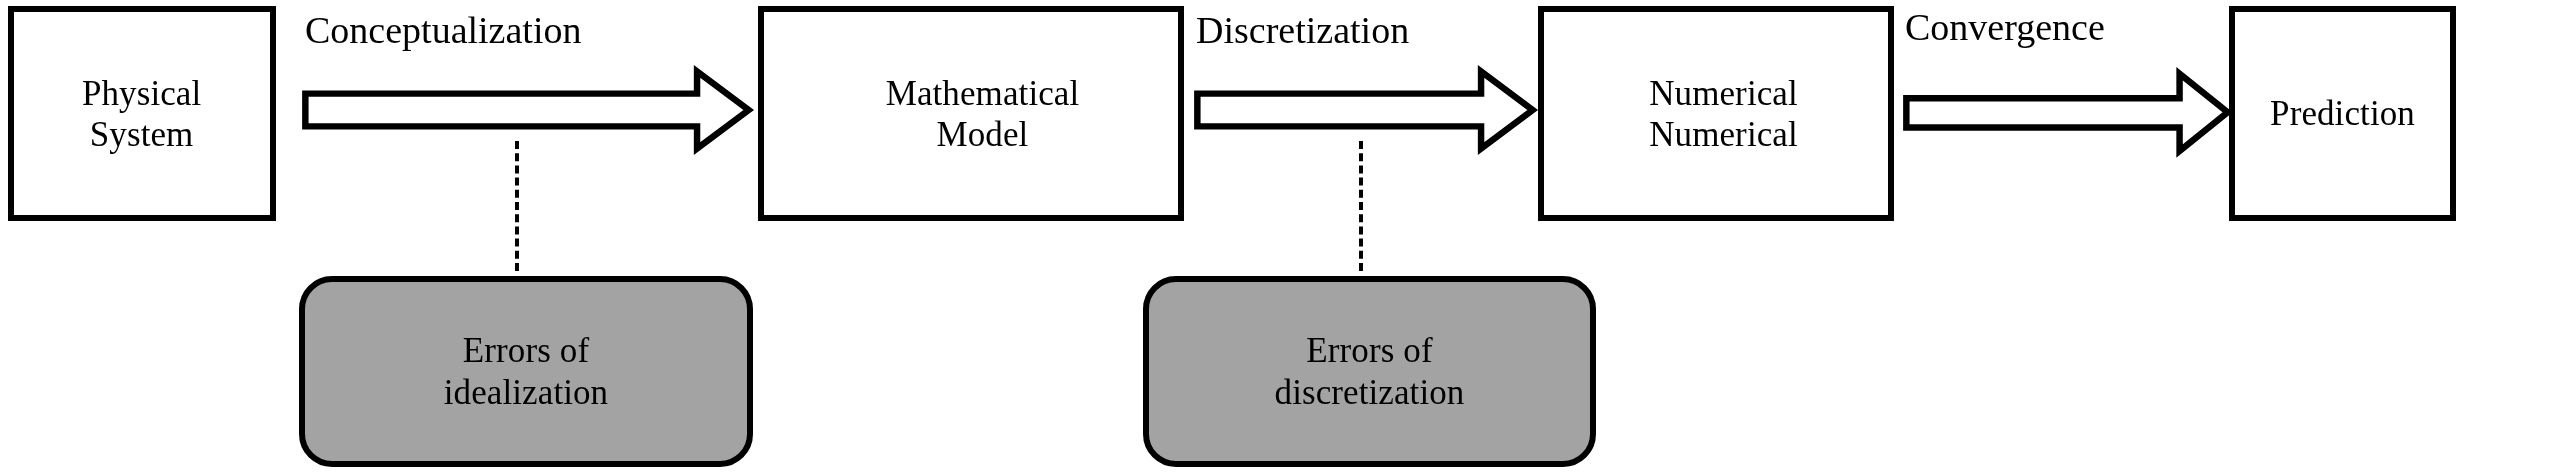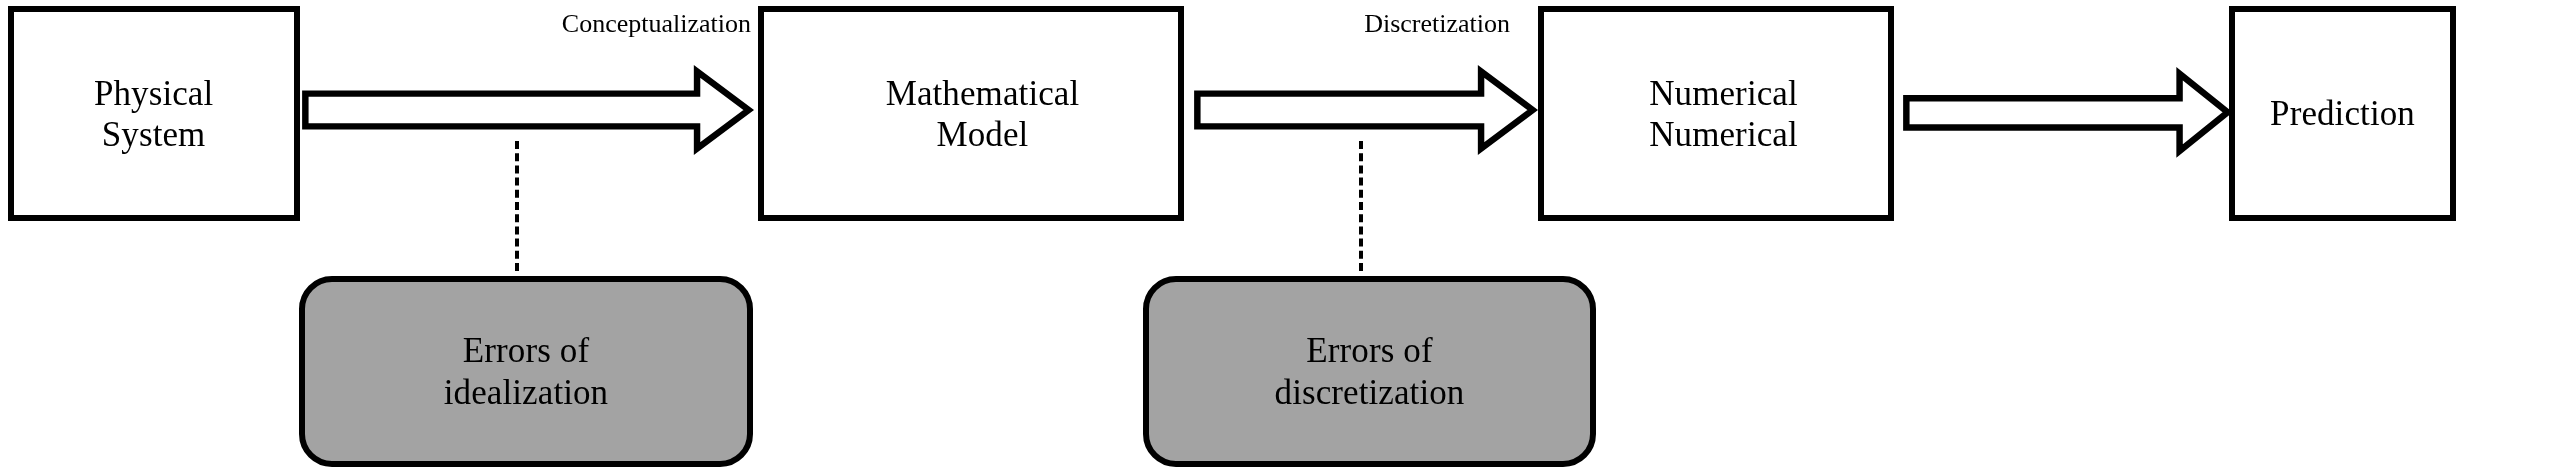--- a/index.html
+++ b/index.html
@@ -42,45 +42,45 @@
     background: #a3a3a3;
     display: flex;
     flex-direction: column;
     align-items: center;
     justify-content: center;
     text-align: center;
     color: #000000;
   }
   .edge-label {
     position: absolute;
-    font-size: 26px;
+    font-size: 38px;
     line-height: 1;
     color: #000000;
     white-space: nowrap;
-    text-align: right;
+    text-align: left;
   }
   .block-arrow {
     position: absolute;
   }
   .block-arrow svg {
     display: block;
     overflow: visible;
   }
   .dash-line {
     position: absolute;
     width: 0;
     border-left: 4.1px dashed #000000;
   }
 </style>
 </head>
 <body>
 
 <div id="canvas">
 
-  <div class="node-box" style="left:7.6px; top:6.4px; width:292px; height:215px;">
+  <div class="node-box" style="left:7.6px; top:6.4px; width:268px; height:215px;">
     <span class="node-line">Physical</span>
     <span class="node-line">System</span>
   </div>
 
   <div class="edge-label" style="left:305px; top:10.6px; width:446px;">Conceptualization</div>
 
   <div class="block-arrow" style="left:303px; top:69px; width:448px; height:82px;">
     <svg width="448" height="82" viewBox="0 0 764 140" preserveAspectRatio="none">
       <path d="M 4 42 L 672 42 L 672 4 L 760 70 L 672 136 L 672 98 L 4 98 Z" fill="#ffffff" stroke="#000000" stroke-width="11" stroke-linejoin="miter"></path>
     </svg>
@@ -101,20 +101,21 @@
     </svg>
   </div>
 
   <div class="dash-line" style="left:1359px; top:141px; height:130px;"></div>
 
   <div class="node-box" style="left:1538px; top:6.4px; width:356px; height:215px;padding-left:15px;">
     <span class="node-line">Numerical</span>
     <span class="node-line">Numerical</span>
   </div>
 
+  <div class="edge-label" style="left:1905px; top:8.2px; width:293px;">Convergence</div>
 
   <div class="block-arrow" style="left:1904px; top:69px; width:326px; height:82px;">
     <svg width="326" height="82" viewBox="0 0 556 140" preserveAspectRatio="none">
       <path d="M 4 50 L 470 50 L 470 8 L 552 74 L 470 140 L 470 100 L 4 100 Z" fill="#ffffff" stroke="#000000" stroke-width="11" stroke-linejoin="miter"></path>
     </svg>
   </div>
 
   <div class="node-box" style="left:2229px; top:6.4px; width:227px; height:215px;font-family:Liberation Serif, serif;">
     <span class="node-line">Prediction</span>
   </div>

